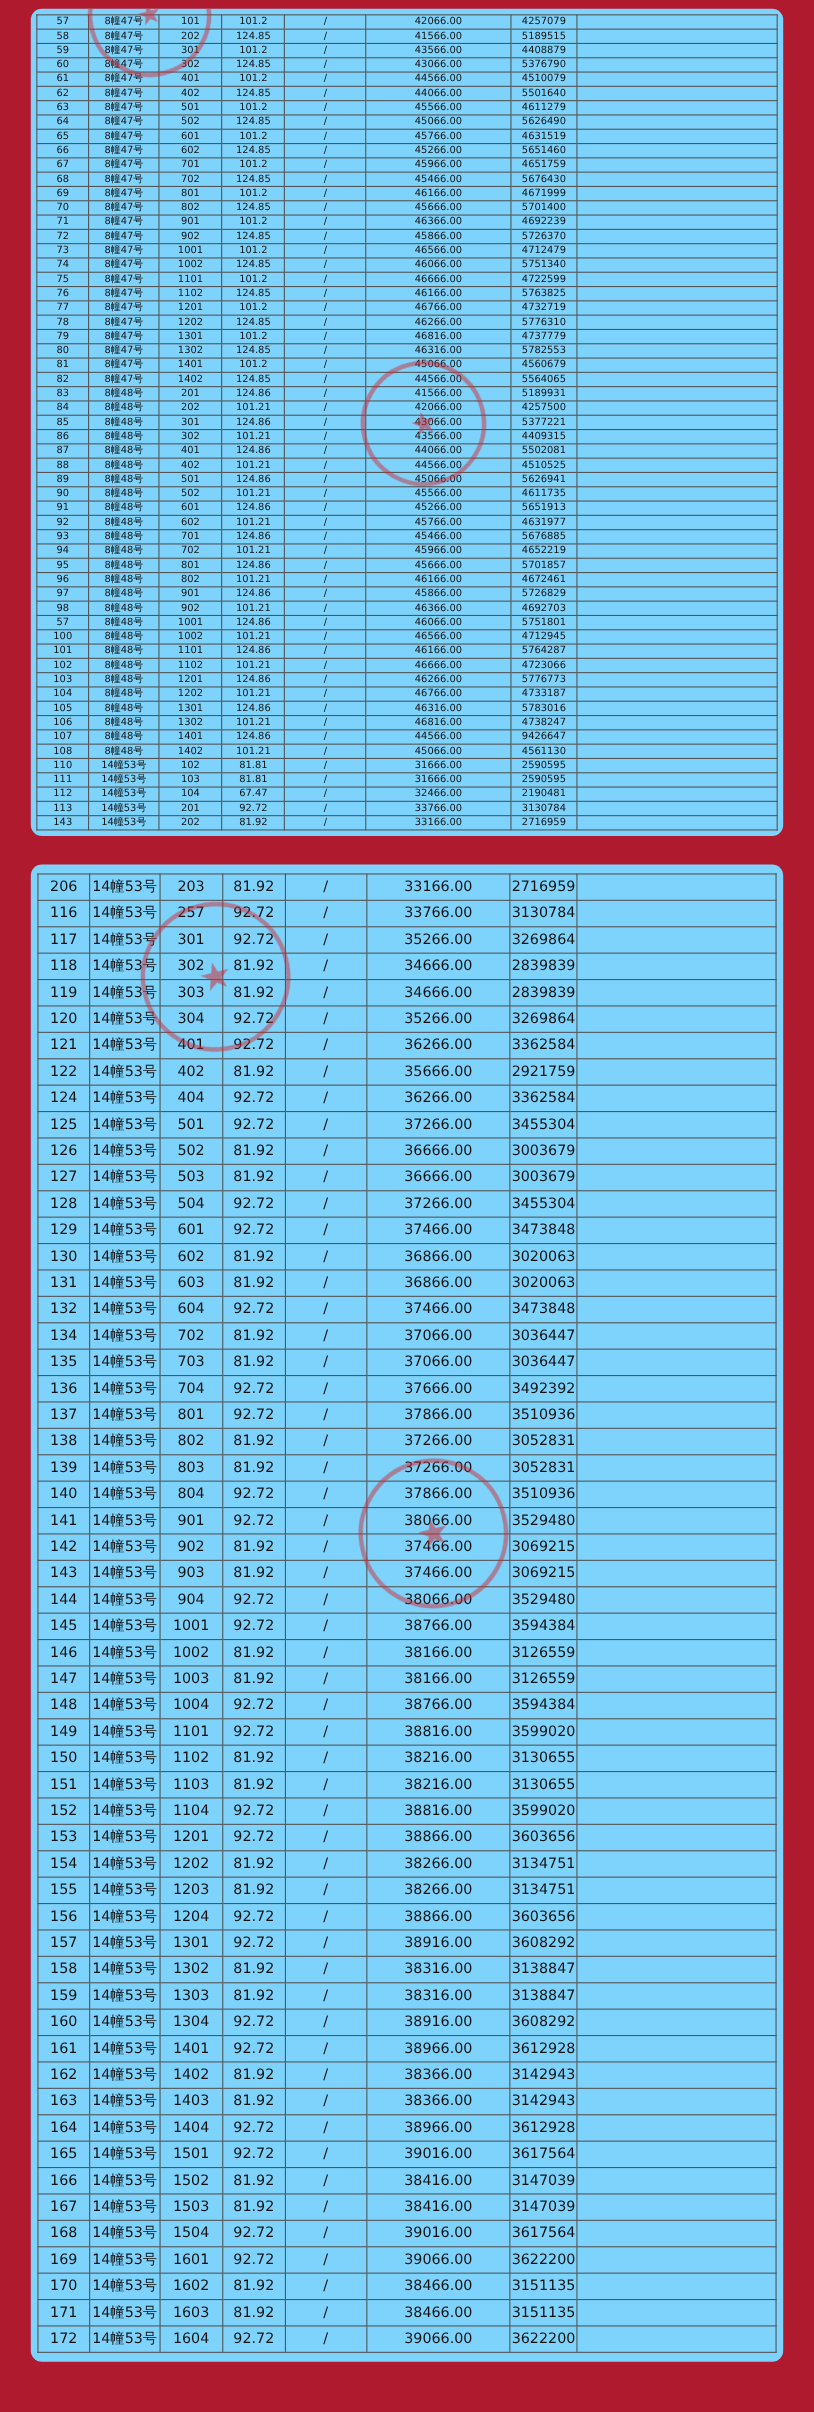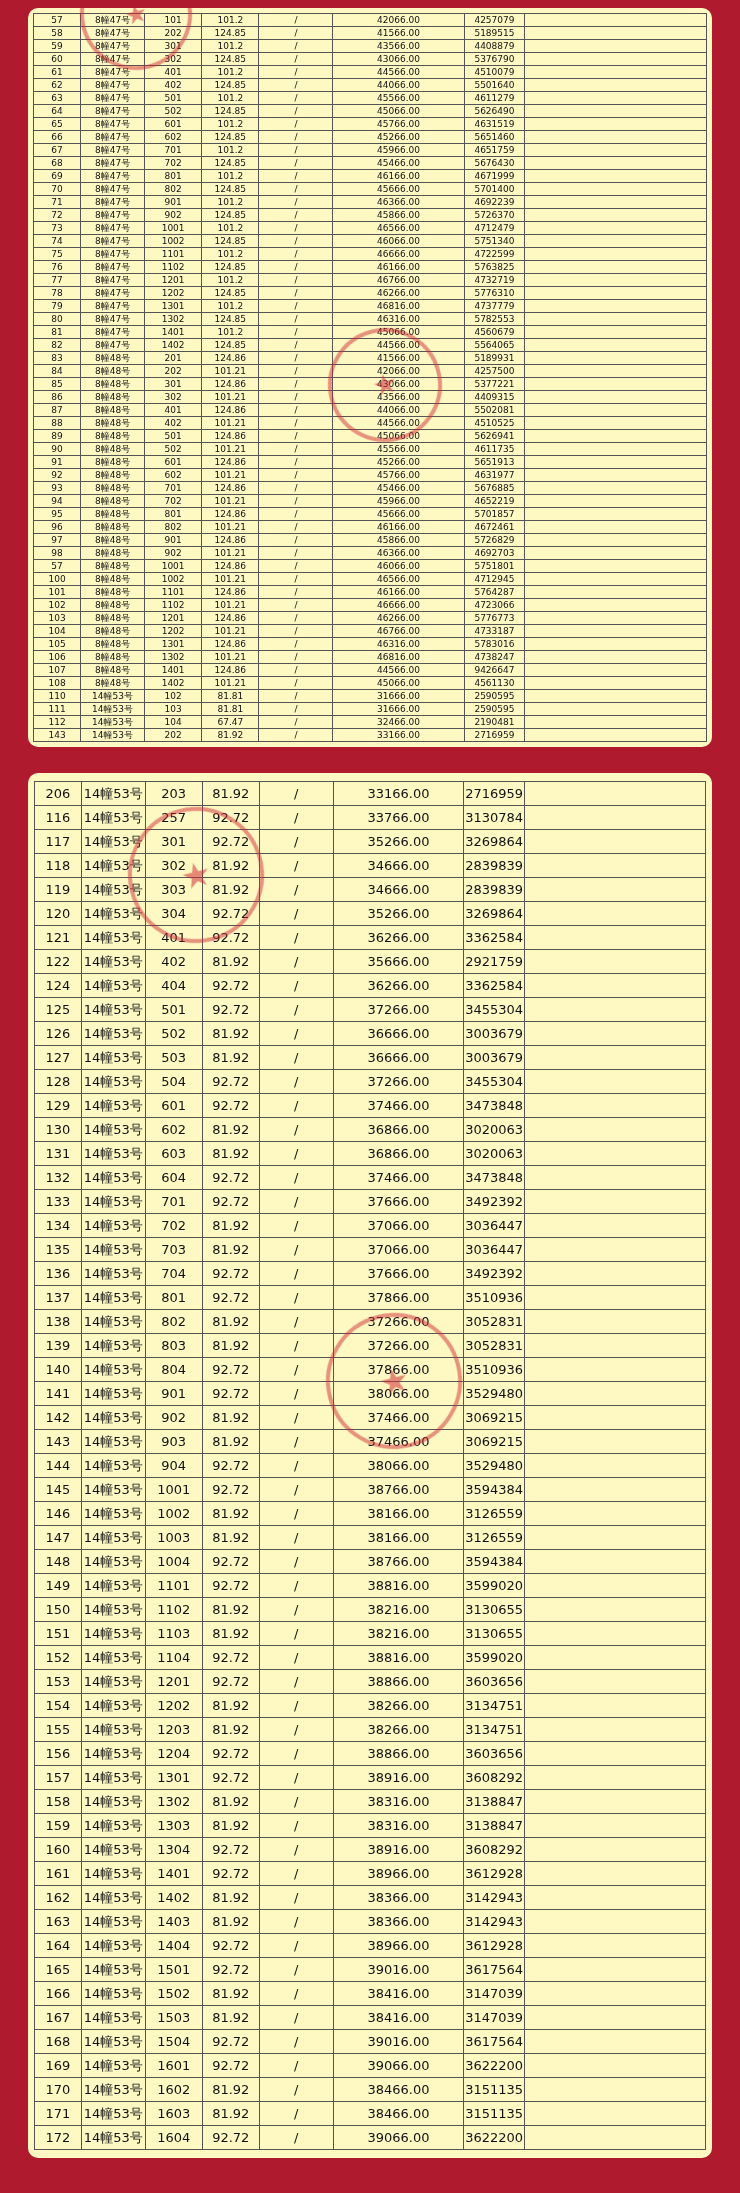--- a/index.html
+++ b/index.html
@@ -13,21 +13,21 @@
     min-height: 2193px;
     background: #b01a2e;
     padding-top: 8px;
     padding-bottom: 8px;
     box-sizing: border-box;
   }
   .panel {
     position: relative;
     margin: 0 auto;
     width: 684px;
-    background: #fef9c3;
+    background: #7dd3fc;
     border-radius: 10px;
     overflow: hidden;
     box-sizing: border-box;
   }
   .panel-1 { padding: 5px; }
   .panel-2 { margin-top: 26px; padding: 8px 6px; }
 
   table.price-table {
     width: 100%;
     border-collapse: collapse;
@@ -640,20 +640,30 @@
             <td>112</td>
             <td>14幢53号</td>
             <td>104</td>
             <td>67.47</td>
             <td>/</td>
             <td>32466.00</td>
             <td>2190481</td>
             <td></td>
           </tr>
           <tr>
+            <td>113</td>
+            <td>14幢53号</td>
+            <td>201</td>
+            <td>92.72</td>
+            <td>/</td>
+            <td>33766.00</td>
+            <td>3130784</td>
+            <td></td>
+          </tr>
+          <tr>
             <td>143</td>
             <td>14幢53号</td>
             <td>202</td>
             <td>81.92</td>
             <td>/</td>
             <td>33166.00</td>
             <td>2716959</td>
             <td></td>
           </tr>
         </tbody>
@@ -843,30 +853,20 @@
             <td>132</td>
             <td>14幢53号</td>
             <td>604</td>
             <td>92.72</td>
             <td>/</td>
             <td>37466.00</td>
             <td>3473848</td>
             <td></td>
           </tr>
           <tr>
-            <td>133</td>
-            <td>14幢53号</td>
-            <td>701</td>
-            <td>92.72</td>
-            <td>/</td>
-            <td>37666.00</td>
-            <td>3492392</td>
-            <td></td>
-          </tr>
-          <tr>
             <td>134</td>
             <td>14幢53号</td>
             <td>702</td>
             <td>81.92</td>
             <td>/</td>
             <td>37066.00</td>
             <td>3036447</td>
             <td></td>
           </tr>
           <tr>

